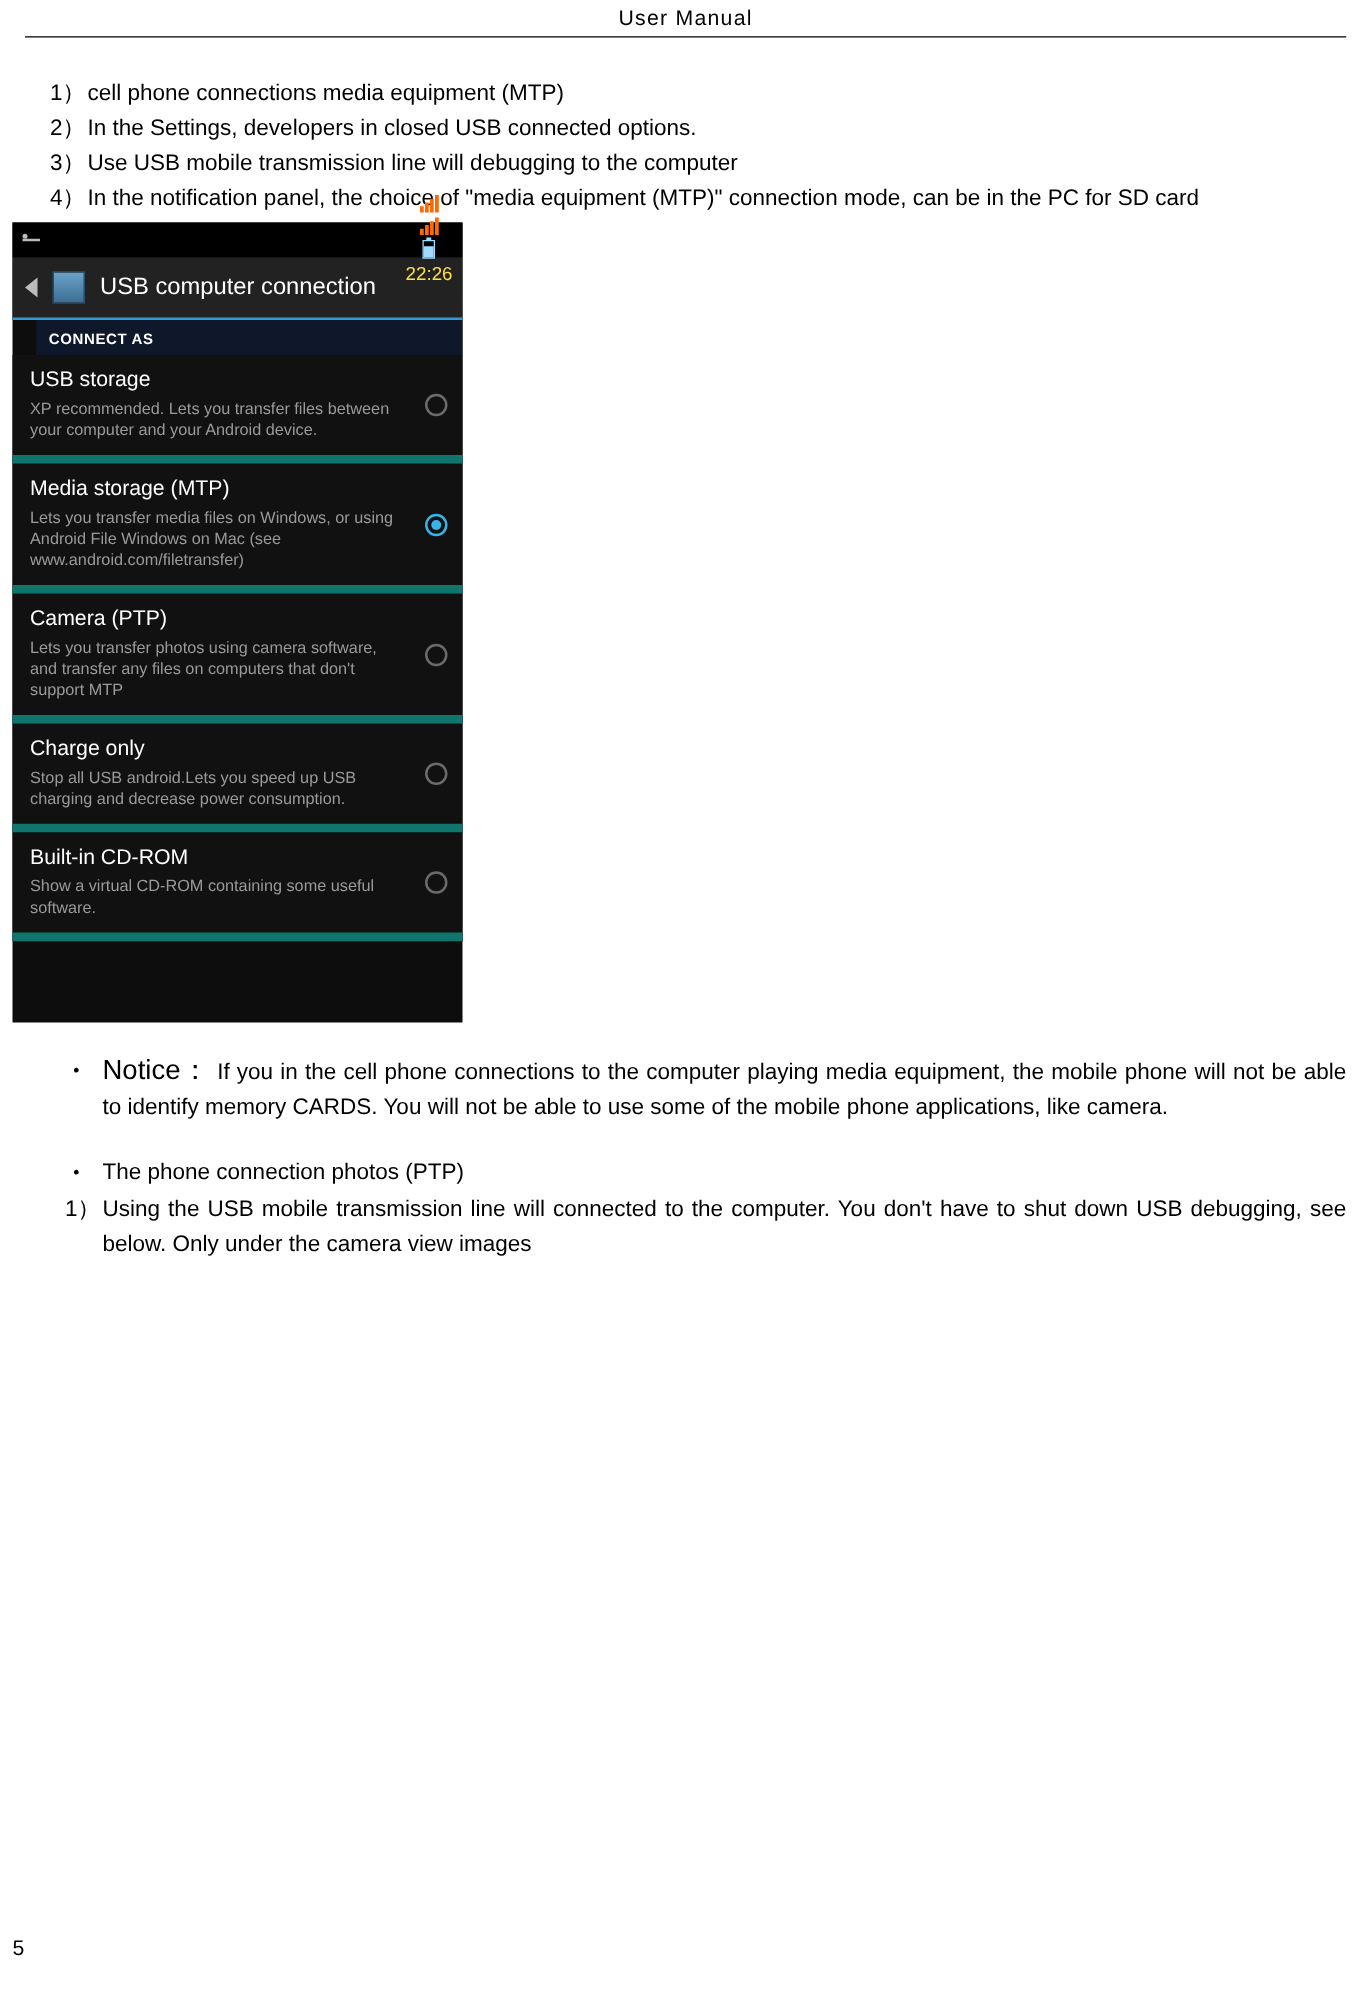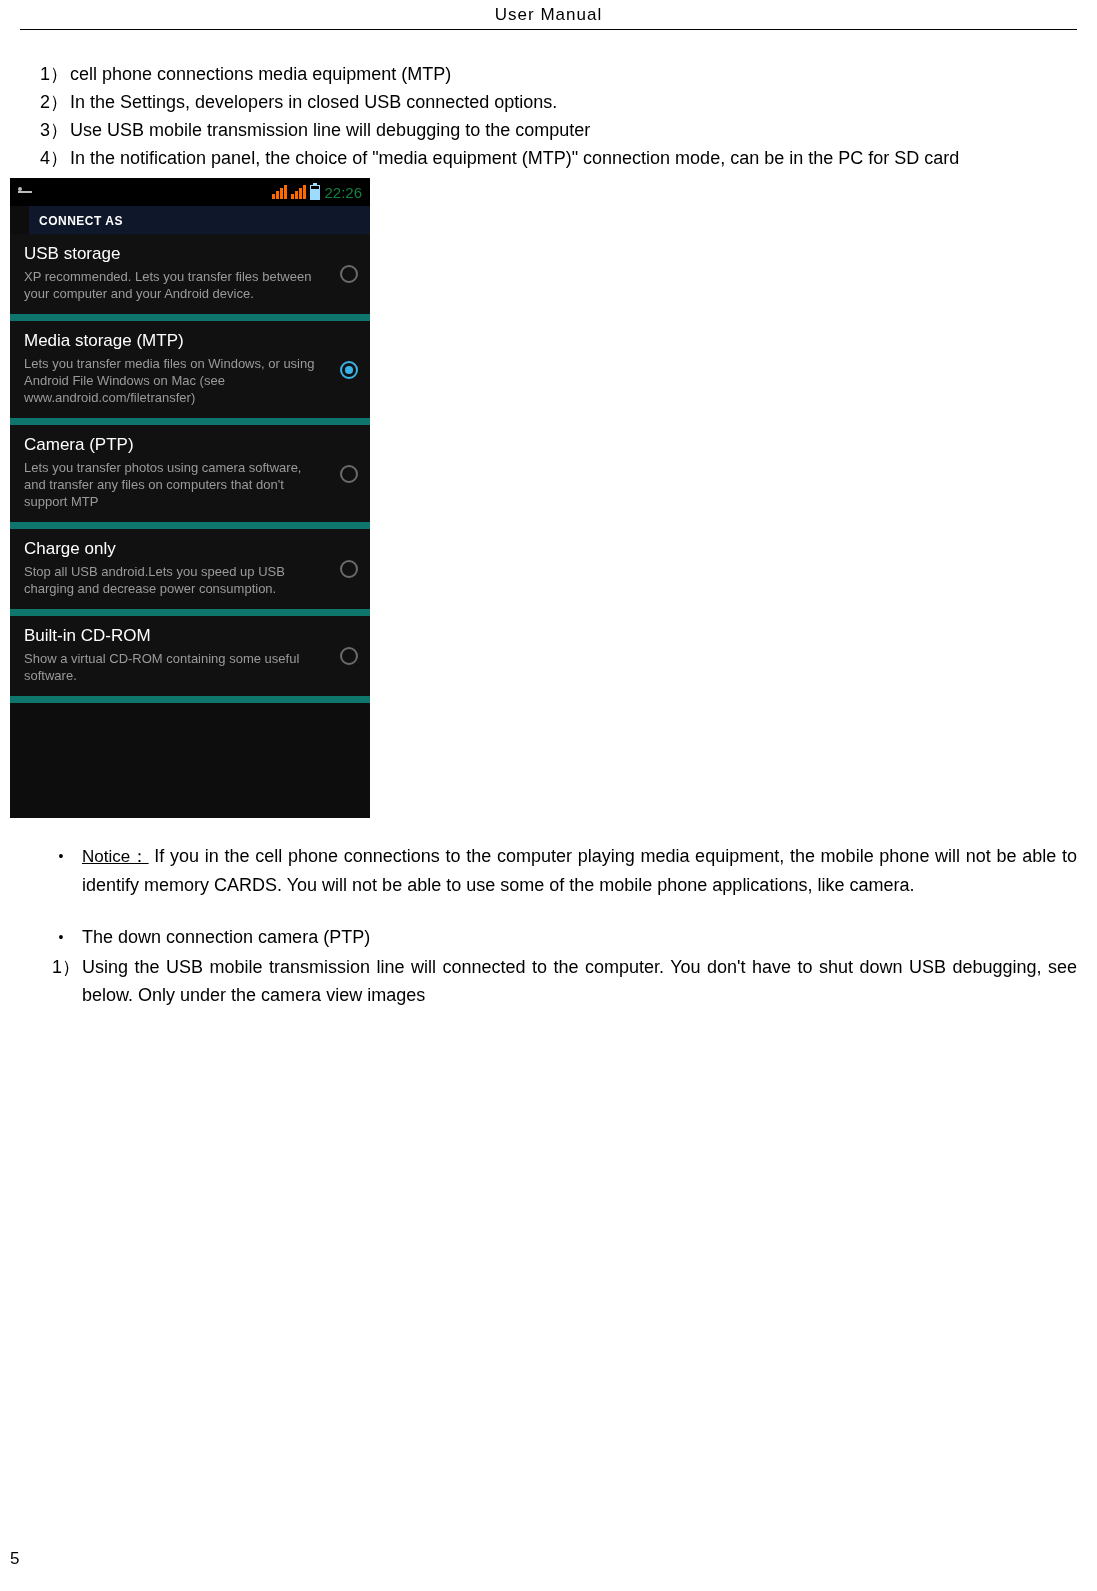--- a/index.html
+++ b/index.html
@@ -49,21 +49,21 @@
     height: 28px;
     background: #000;
     display: flex;
     align-items: center;
     justify-content: space-between;
     padding: 0 8px;
     color: #fff;
     font-size: 15px;
   }
   .statusbar .left-icons { display:flex; gap:4px; align-items:center;}
-  .statusbar .right-icons { display:flex; gap:4px; align-items:center; color:#15803d;}
+  .statusbar .right-icons { display:flex; gap:4px; align-items:center; color:#fde047;flex-direction:column;}
   .sig { display:inline-flex; align-items:flex-end; gap:1px; }
   .sig span { width:3px; background:#ff6a00; display:inline-block;}
   .sig span:nth-child(1){height:5px}.sig span:nth-child(2){height:8px}.sig span:nth-child(3){height:11px}.sig span:nth-child(4){height:14px}
   .batt { width:10px; height:15px; border:1px solid #9edcff; position:relative; display:inline-block;}
   .batt::before{content:"";position:absolute;top:-3px;left:2px;width:4px;height:2px;background:#9edcff;}
   .batt::after{content:"";position:absolute;bottom:0;left:0;right:0;height:70%;background:#9edcff;}
   .titlebar {
     height: 50px;
     background: #222;
     display: flex;
@@ -122,21 +122,21 @@
   .ptp-list { margin-top: 2px; }
   .ptp-list .row { display:flex; line-height:28px; }
   .ptp-list .num { width:30px; flex-shrink:0; margin-left: 12px;}
   .ptp-list .txt { flex:1; text-align:justify; }
   .page-number {
     position:absolute; left: 10px; bottom: 22px; font-size:17px;
   }
   .usb-ico{width:14px;height:10px;display:inline-block;position:relative;}
   .usb-ico::before{content:"";position:absolute;left:0;top:4px;width:14px;height:2px;background:#bbb;}
   .usb-ico::after{content:"";position:absolute;left:0;top:0;width:4px;height:4px;border-radius:50%;background:#bbb;}
-  .notice-label{font-family: Arial, sans-serif; font-size:17px;text-decoration:underline;}
+  .notice-label{font-family: Arial, sans-serif; font-size:22px;}
 </style>
 </head>
 <body>
 
 <div class="header-title">User    Manual</div>
 <hr class="header-rule">
 
 <div class="content">
 
   <div class="num-list">
@@ -173,20 +173,25 @@
         <span class="sig">
             <span></span>
             <span></span>
             <span></span>
             <span></span>
           </span>
         <span class="batt"></span>
         <span>22:26</span>
       </div>
     </div>
+    <div class="titlebar">
+      <span class="back-chevron"></span>
+      <span class="app-ico"></span>
+      <span class="ttl">USB computer connection</span>
+    </div>
     <div class="section-label">CONNECT AS</div>
 
     <div class="opt">
       <div class="ot">USB storage</div>
       <div class="od">XP recommended. Lets you transfer files between your computer and your Android device.</div>
       <span class="radio"></span>
     </div>
     <div class="opt">
       <div class="ot">Media storage (MTP)</div>
       <div class="od">Lets you transfer media files on Windows, or using Android File Windows on Mac (see www.android.com/filetransfer)</div>
@@ -215,21 +220,21 @@
       <div class="btxt">
         <span class="notice-label">Notice：</span>
         <span>If you in the cell phone connections to the computer playing media equipment, the mobile phone will not be able to identify memory CARDS. You will not be able to use some of the mobile phone applications, like camera.</span>
       </div>
     </div>
   </div>
 
   <div class="bullets" style="margin-top:24px;">
     <div class="brow">
       <div class="dot">•</div>
-      <div class="btxt">The   down connection camera (PTP)</div>
+      <div class="btxt">The   phone connection photos (PTP)</div>
     </div>
   </div>
 
   <div class="ptp-list">
     <div class="row">
       <div class="num">1）</div>
       <div class="txt">Using the USB mobile transmission line will connected to the computer. You don't have to shut down USB debugging, see below. Only under the camera view images</div>
     </div>
   </div>
 

